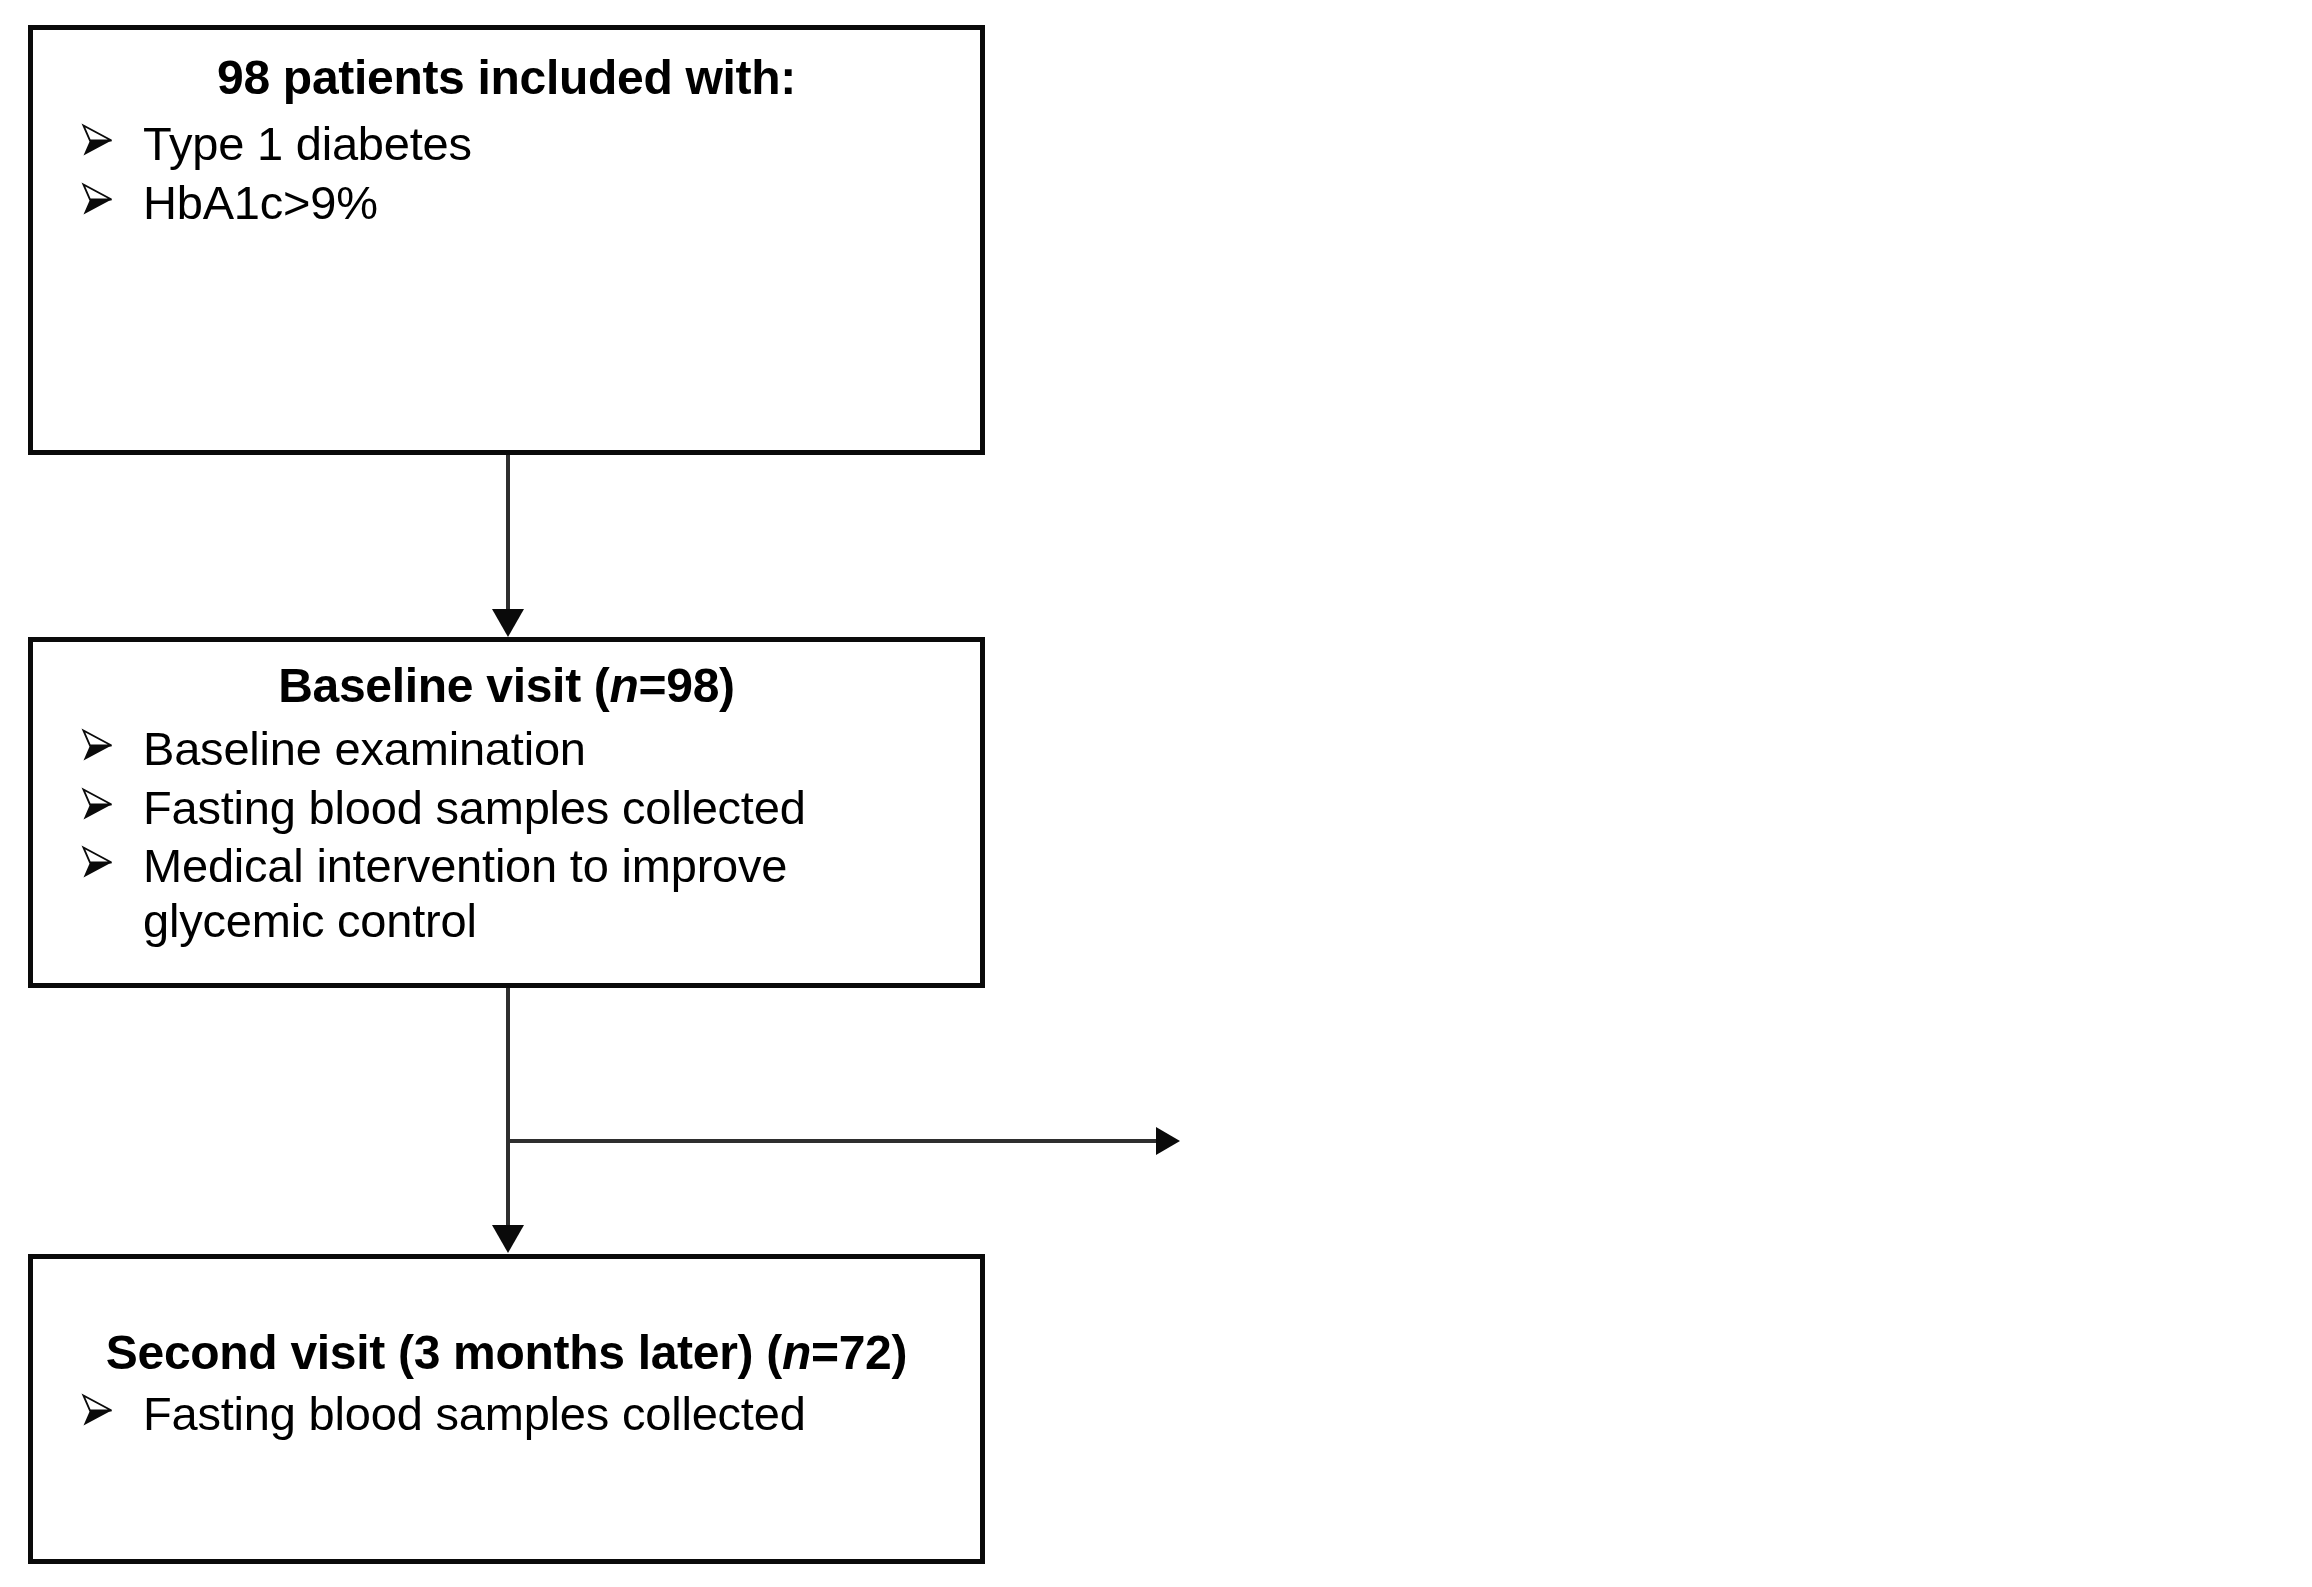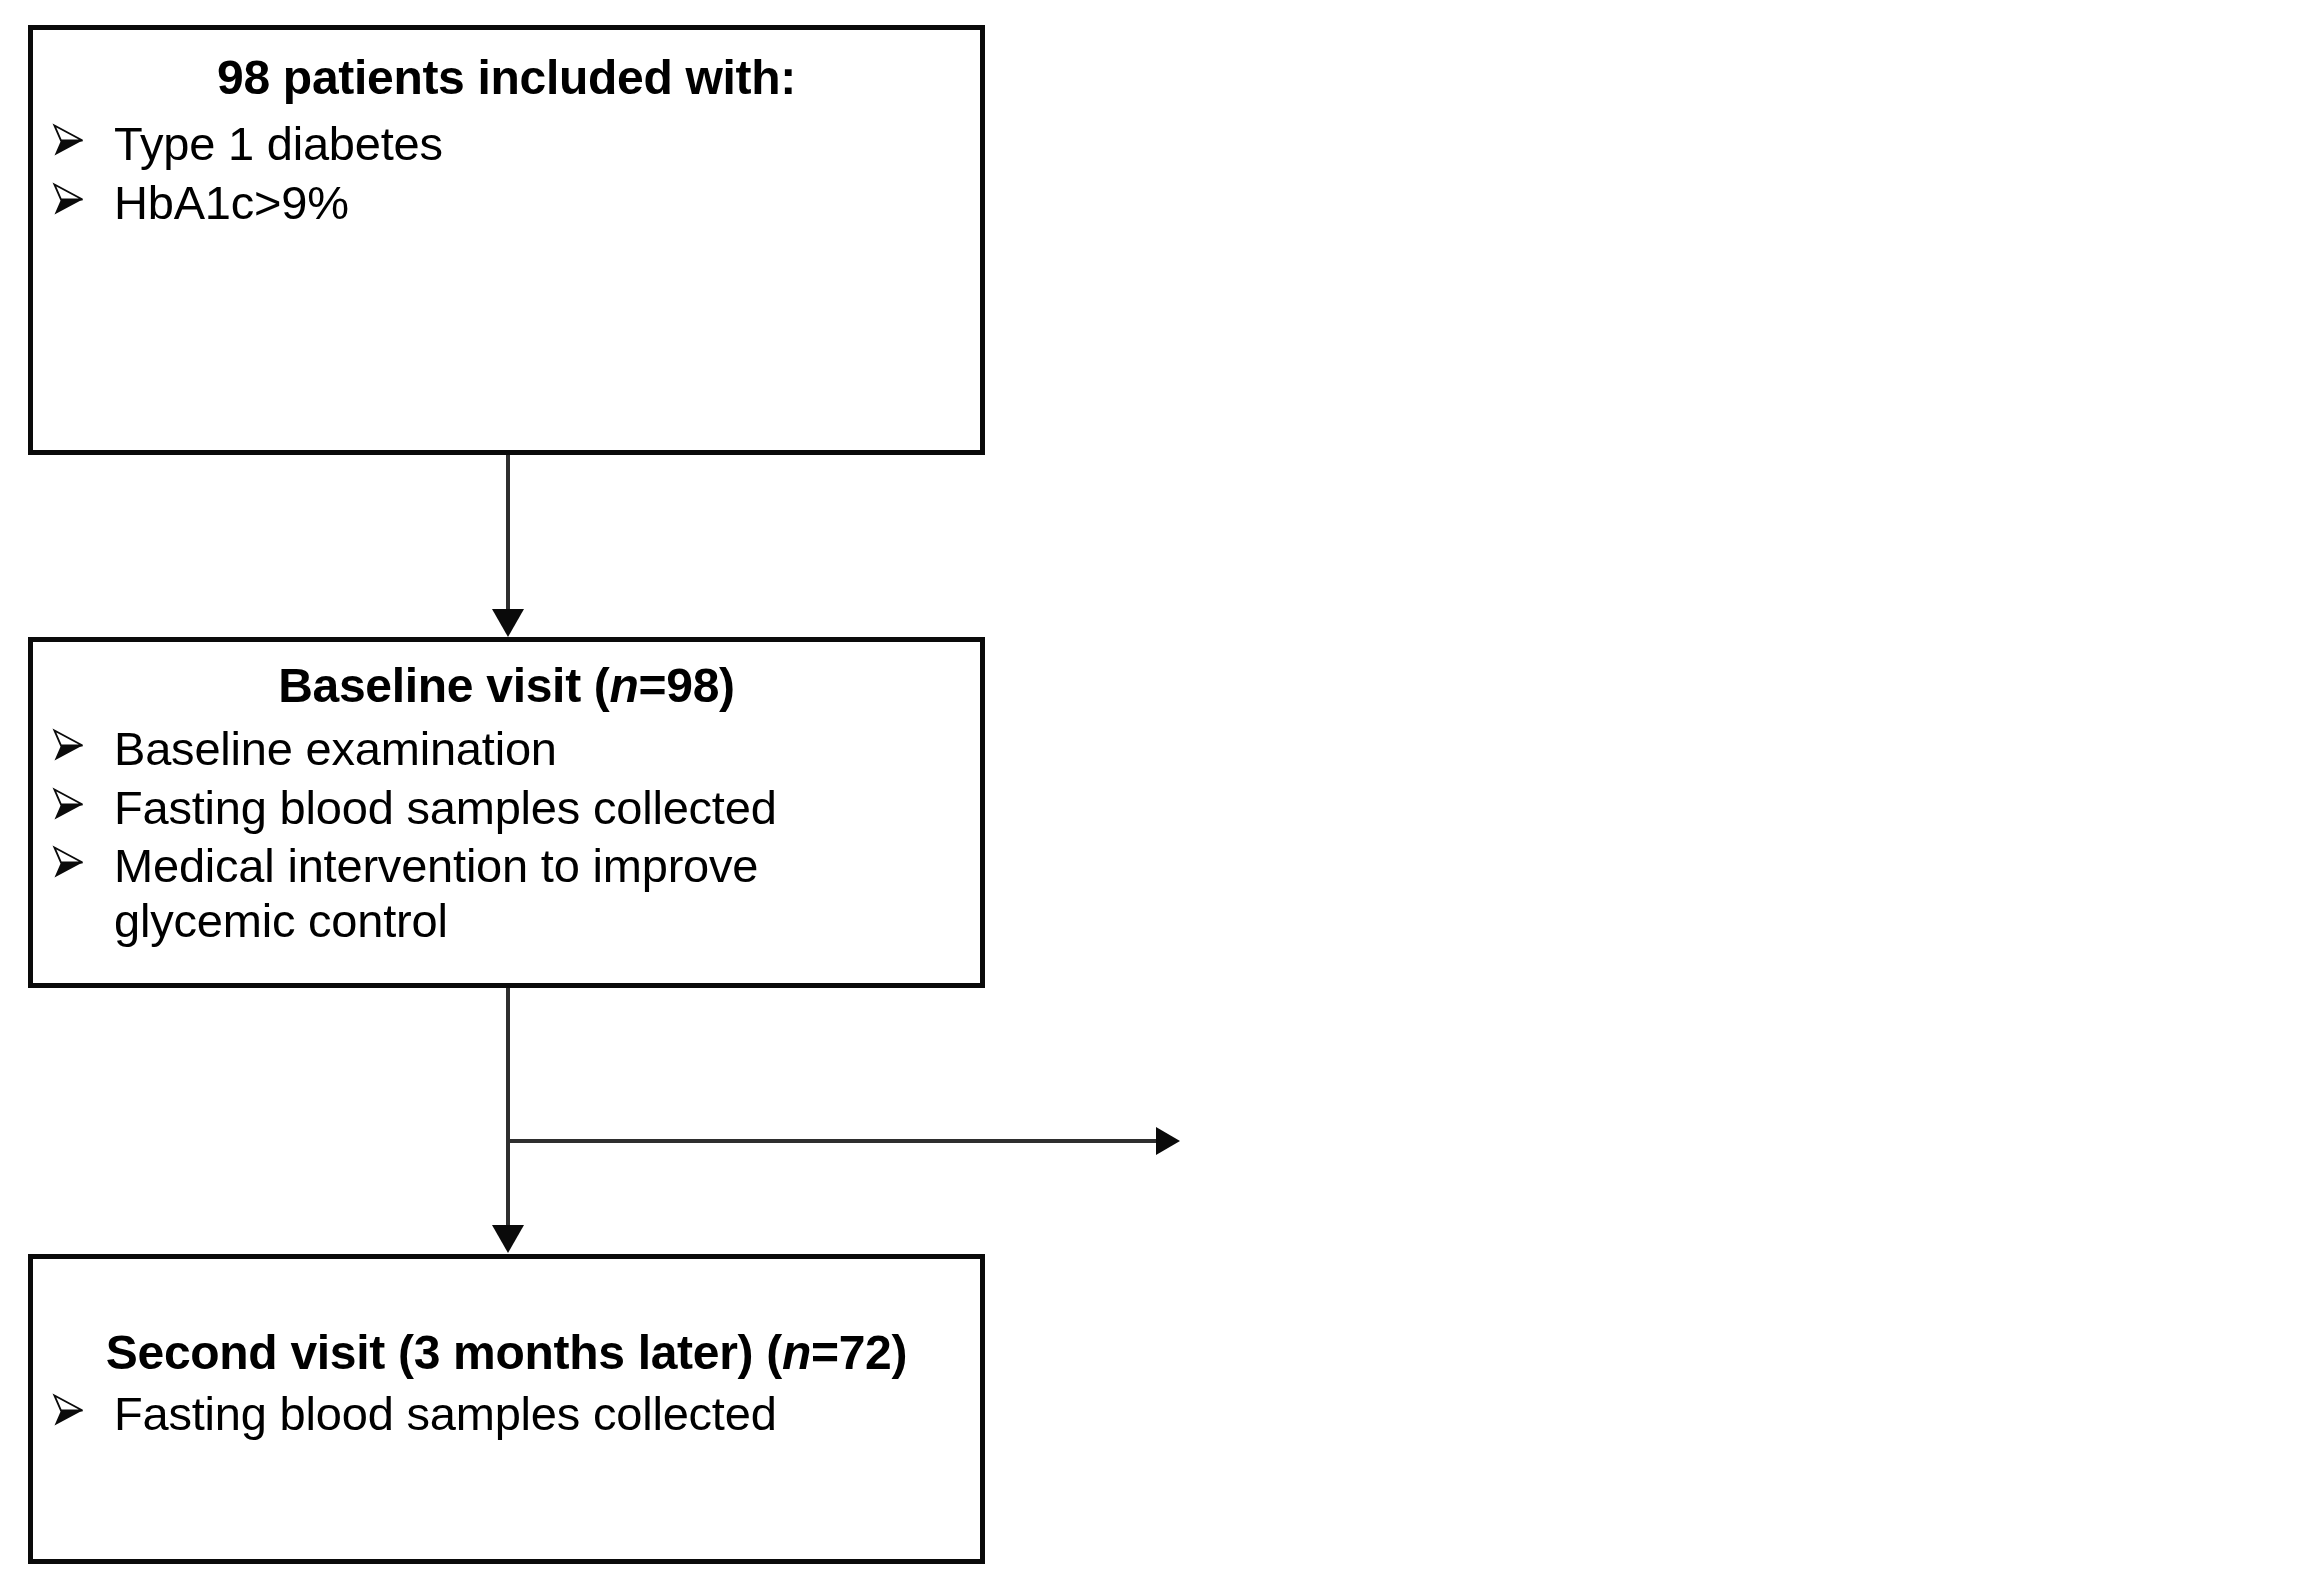--- a/index.html
+++ b/index.html
@@ -31,40 +31,40 @@
     background: #ffffff;
     border: 5.6px solid #0a0a0a;
   }
   .box.thin {
     border-width: 3.7px;
   }
 
   .box-inner {
     position: absolute;
     left: 0; right: 0;
-    padding: 0 6px;
+    padding: 0 25px;
   }
 
   
   .heading {
     font-size: 48px;
     font-weight: bold;
     text-align: center;
     line-height: 1.12;
     letter-spacing: -0.3px;
     white-space: nowrap;
   }
   .heading em {
     font-style: italic;
     font-weight: bold;
   }
 
   ul.bullets {
     list-style: none;
-    margin: 2px;
+    margin: 12px;
     padding: 0;
   }
   ul.bullets li {
     position: relative;
     font-size: 47px;
     line-height: 1.17;
     padding-left: 73px;
     letter-spacing: -0.2px;
     margin-top: 3.7px;
   }

